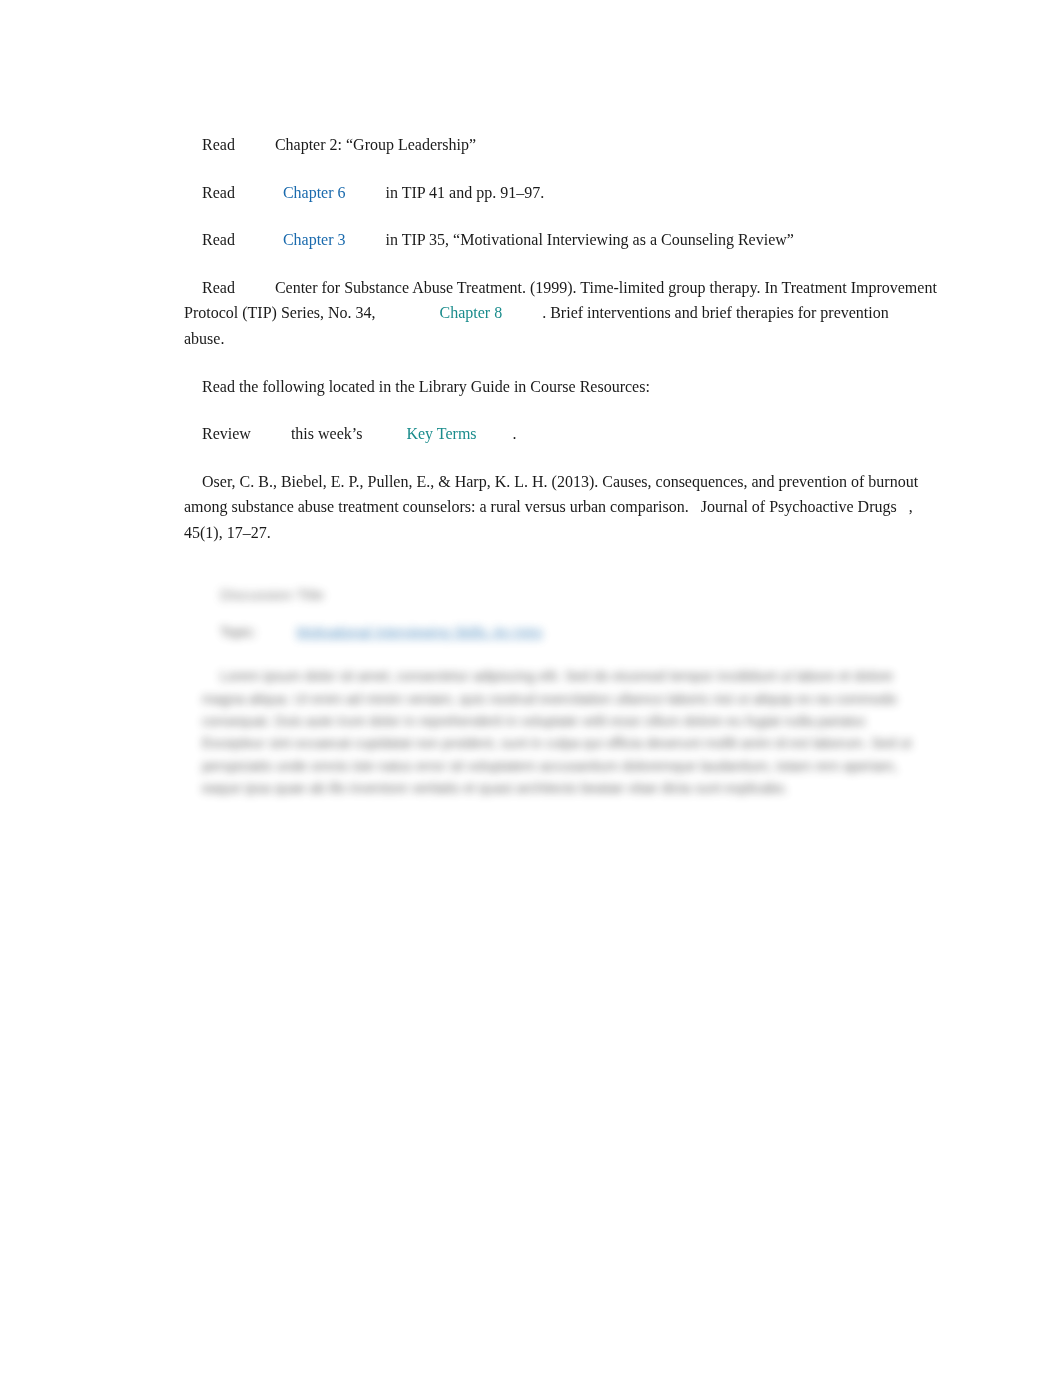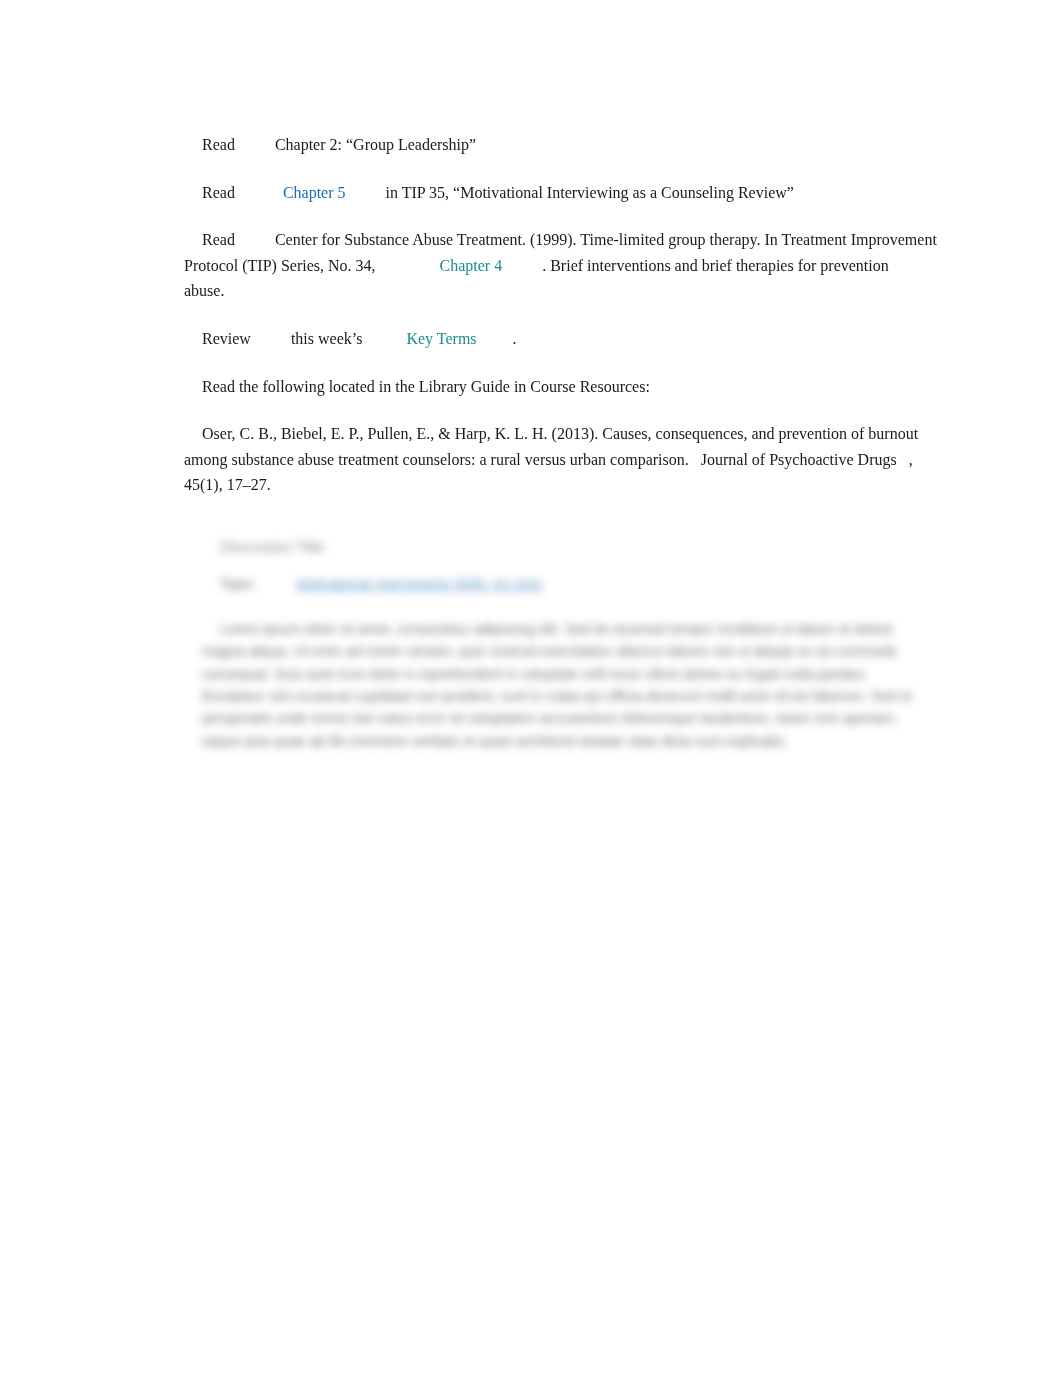--- a/index.html
+++ b/index.html
@@ -66,42 +66,47 @@
   </style>
 </head>
 <body>
 
 <div class="page-content">
 
   <p class="reading-para">
     <span>Read</span><span>  Chapter 2: “Group Leadership”</span>
   </p>
 
+  <p class="reading-para">
+    <span>Read</span>&nbsp;&nbsp;
+    <a href="#" class="link-blue">Chapter 6</a>
+    <span>  in TIP 41 and pp. 91–97.</span>
+  </p>
 
   <p class="reading-para">
     <span>Read</span>&nbsp;&nbsp;
-    <a href="#" class="link-blue">Chapter 5</a>
+    <a href="#" class="link-blue">Chapter 3</a>
     <span>  in TIP 35, “Motivational Interviewing as a Counseling Review”</span>
   </p>
 
   <p class="reading-para">
     <span>Read</span>
     <span>  Center for Substance Abuse Treatment. (1999). Time-limited group therapy. In Treatment Improvement Protocol (TIP) Series, No. 34,</span>&nbsp;&nbsp;&nbsp;&nbsp;&nbsp;&nbsp;
-    <a href="#" class="link-teal">Chapter 4</a>
+    <a href="#" class="link-teal">Chapter 8</a>
     <span>. Brief interventions and brief therapies for prevention abuse.</span>
+  </p>
+
+  <p class="reading-para">
+    <span>Read the following located in the Library Guide in Course Resources:</span>
   </p>
 
   <p class="reading-para">
     <span>Review</span>
     <span>  this week’s</span>&nbsp;
     <a href="#" class="link-teal">Key Terms</a><span>.</span>
-  </p>
-
-  <p class="reading-para">
-    <span>Read the following located in the Library Guide in Course Resources:</span>
   </p>
 
   <p class="reading-para">
     <span>Oser, C. B., Biebel, E. P., Pullen, E., &amp; Harp, K. L. H. (2013). Causes, consequences, and prevention of burnout among substance abuse treatment counselors: a rural versus urban comparison.&nbsp;&nbsp;&nbsp;Journal of Psychoactive Drugs&nbsp;&nbsp;&nbsp;, 45(1), 17–27.</span>
   </p>
 
 
   <div class="blurred-section">
     <div class="blurred-header">
       <span>Discussion Title</span>

